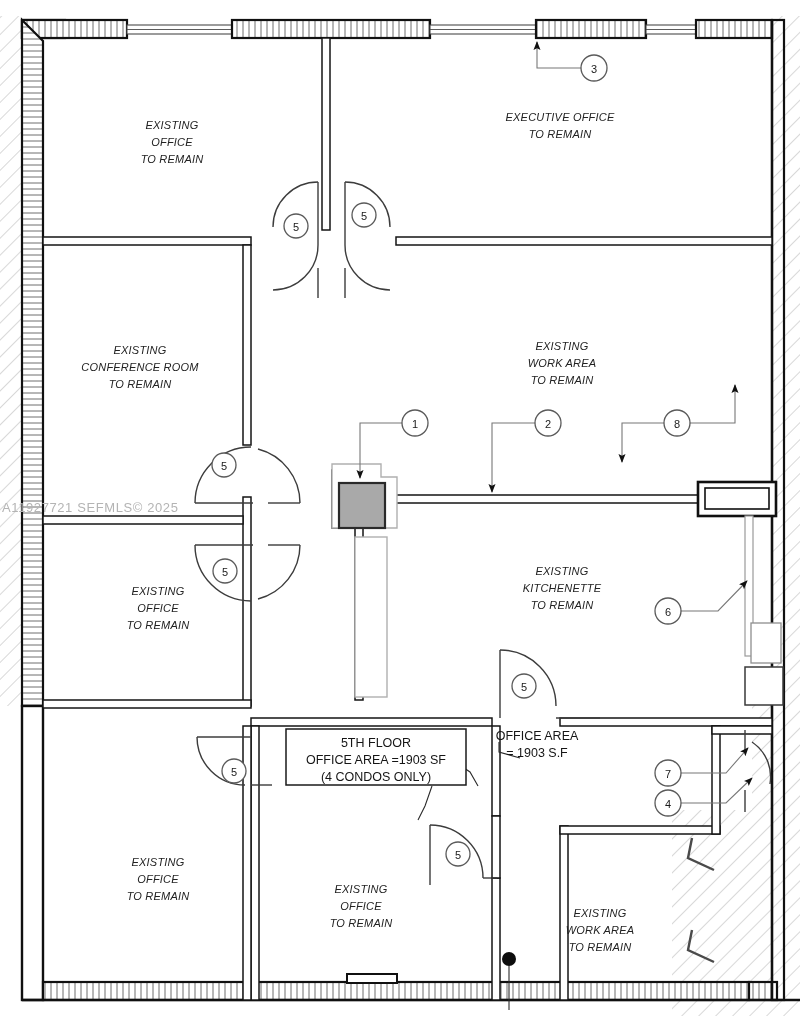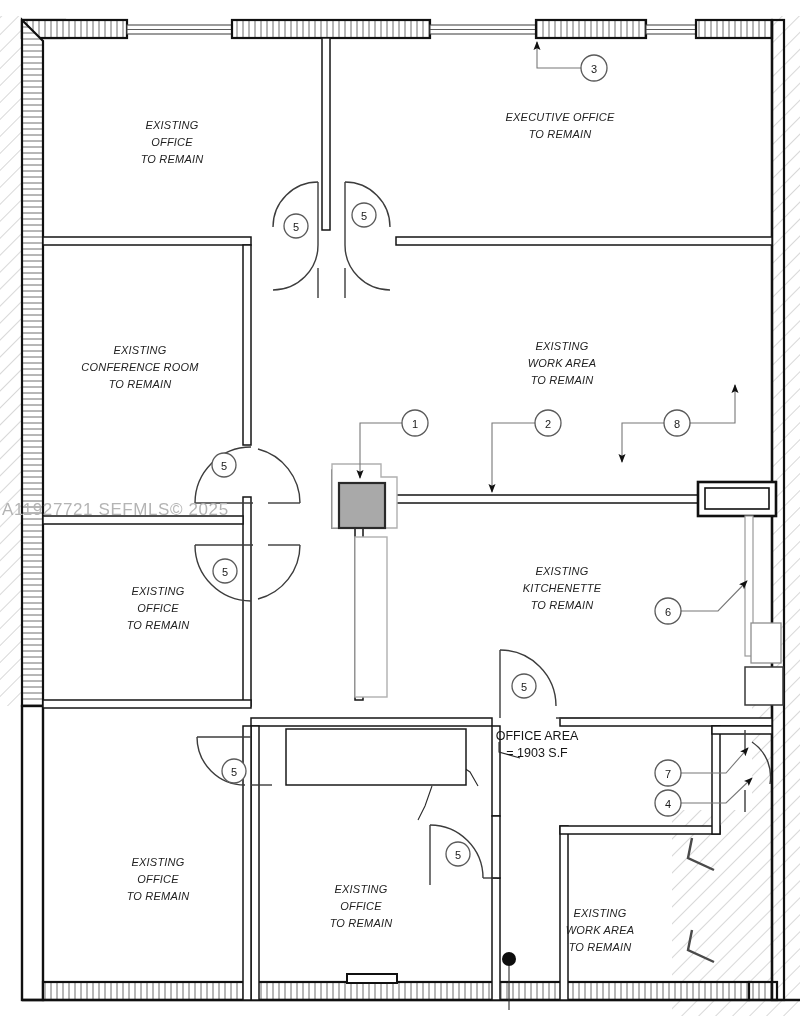--- a/index.html
+++ b/index.html
@@ -34,21 +34,21 @@
     font-size:11px;
     fill:#1a1a1a;
     text-anchor:middle;
     dominant-baseline:central;
   }
   #watermark{
     position:absolute;
     left:2px;
     top:500px;
     font-family:"Liberation Sans",sans-serif;
-    font-size:17px;
+    font-size:13px;
     color:#b4b4b4;
     letter-spacing:0.6px;
     white-space:nowrap;
     pointer-events:none;
   }
 </style>
 </head>
 <body>
 
 <div id="plan-wrap">
@@ -334,15 +334,18 @@
 OFFICE
 TO REMAIN</div>
       <div class="rm-label" style="left: 600px; top: 905px;">EXISTING
 WORK AREA
 TO REMAIN</div>
     </div>
   <div id="note-labels">
       <div class="note-label" style="left: 537px; top: 728px; text-align: center;">OFFICE AREA
 = 1903 S.F</div>
     </div>
+  <div id="area-box-text" class="note-label" style="left:376px;top:735px;font-size:12.5px;">5TH FLOOR
+OFFICE AREA =1903 SF
+(4 CONDOS ONLY)</div>
 
   <div id="watermark">A11927721  SEFMLS© 2025</div>
 </div>
 
 </body></html>

